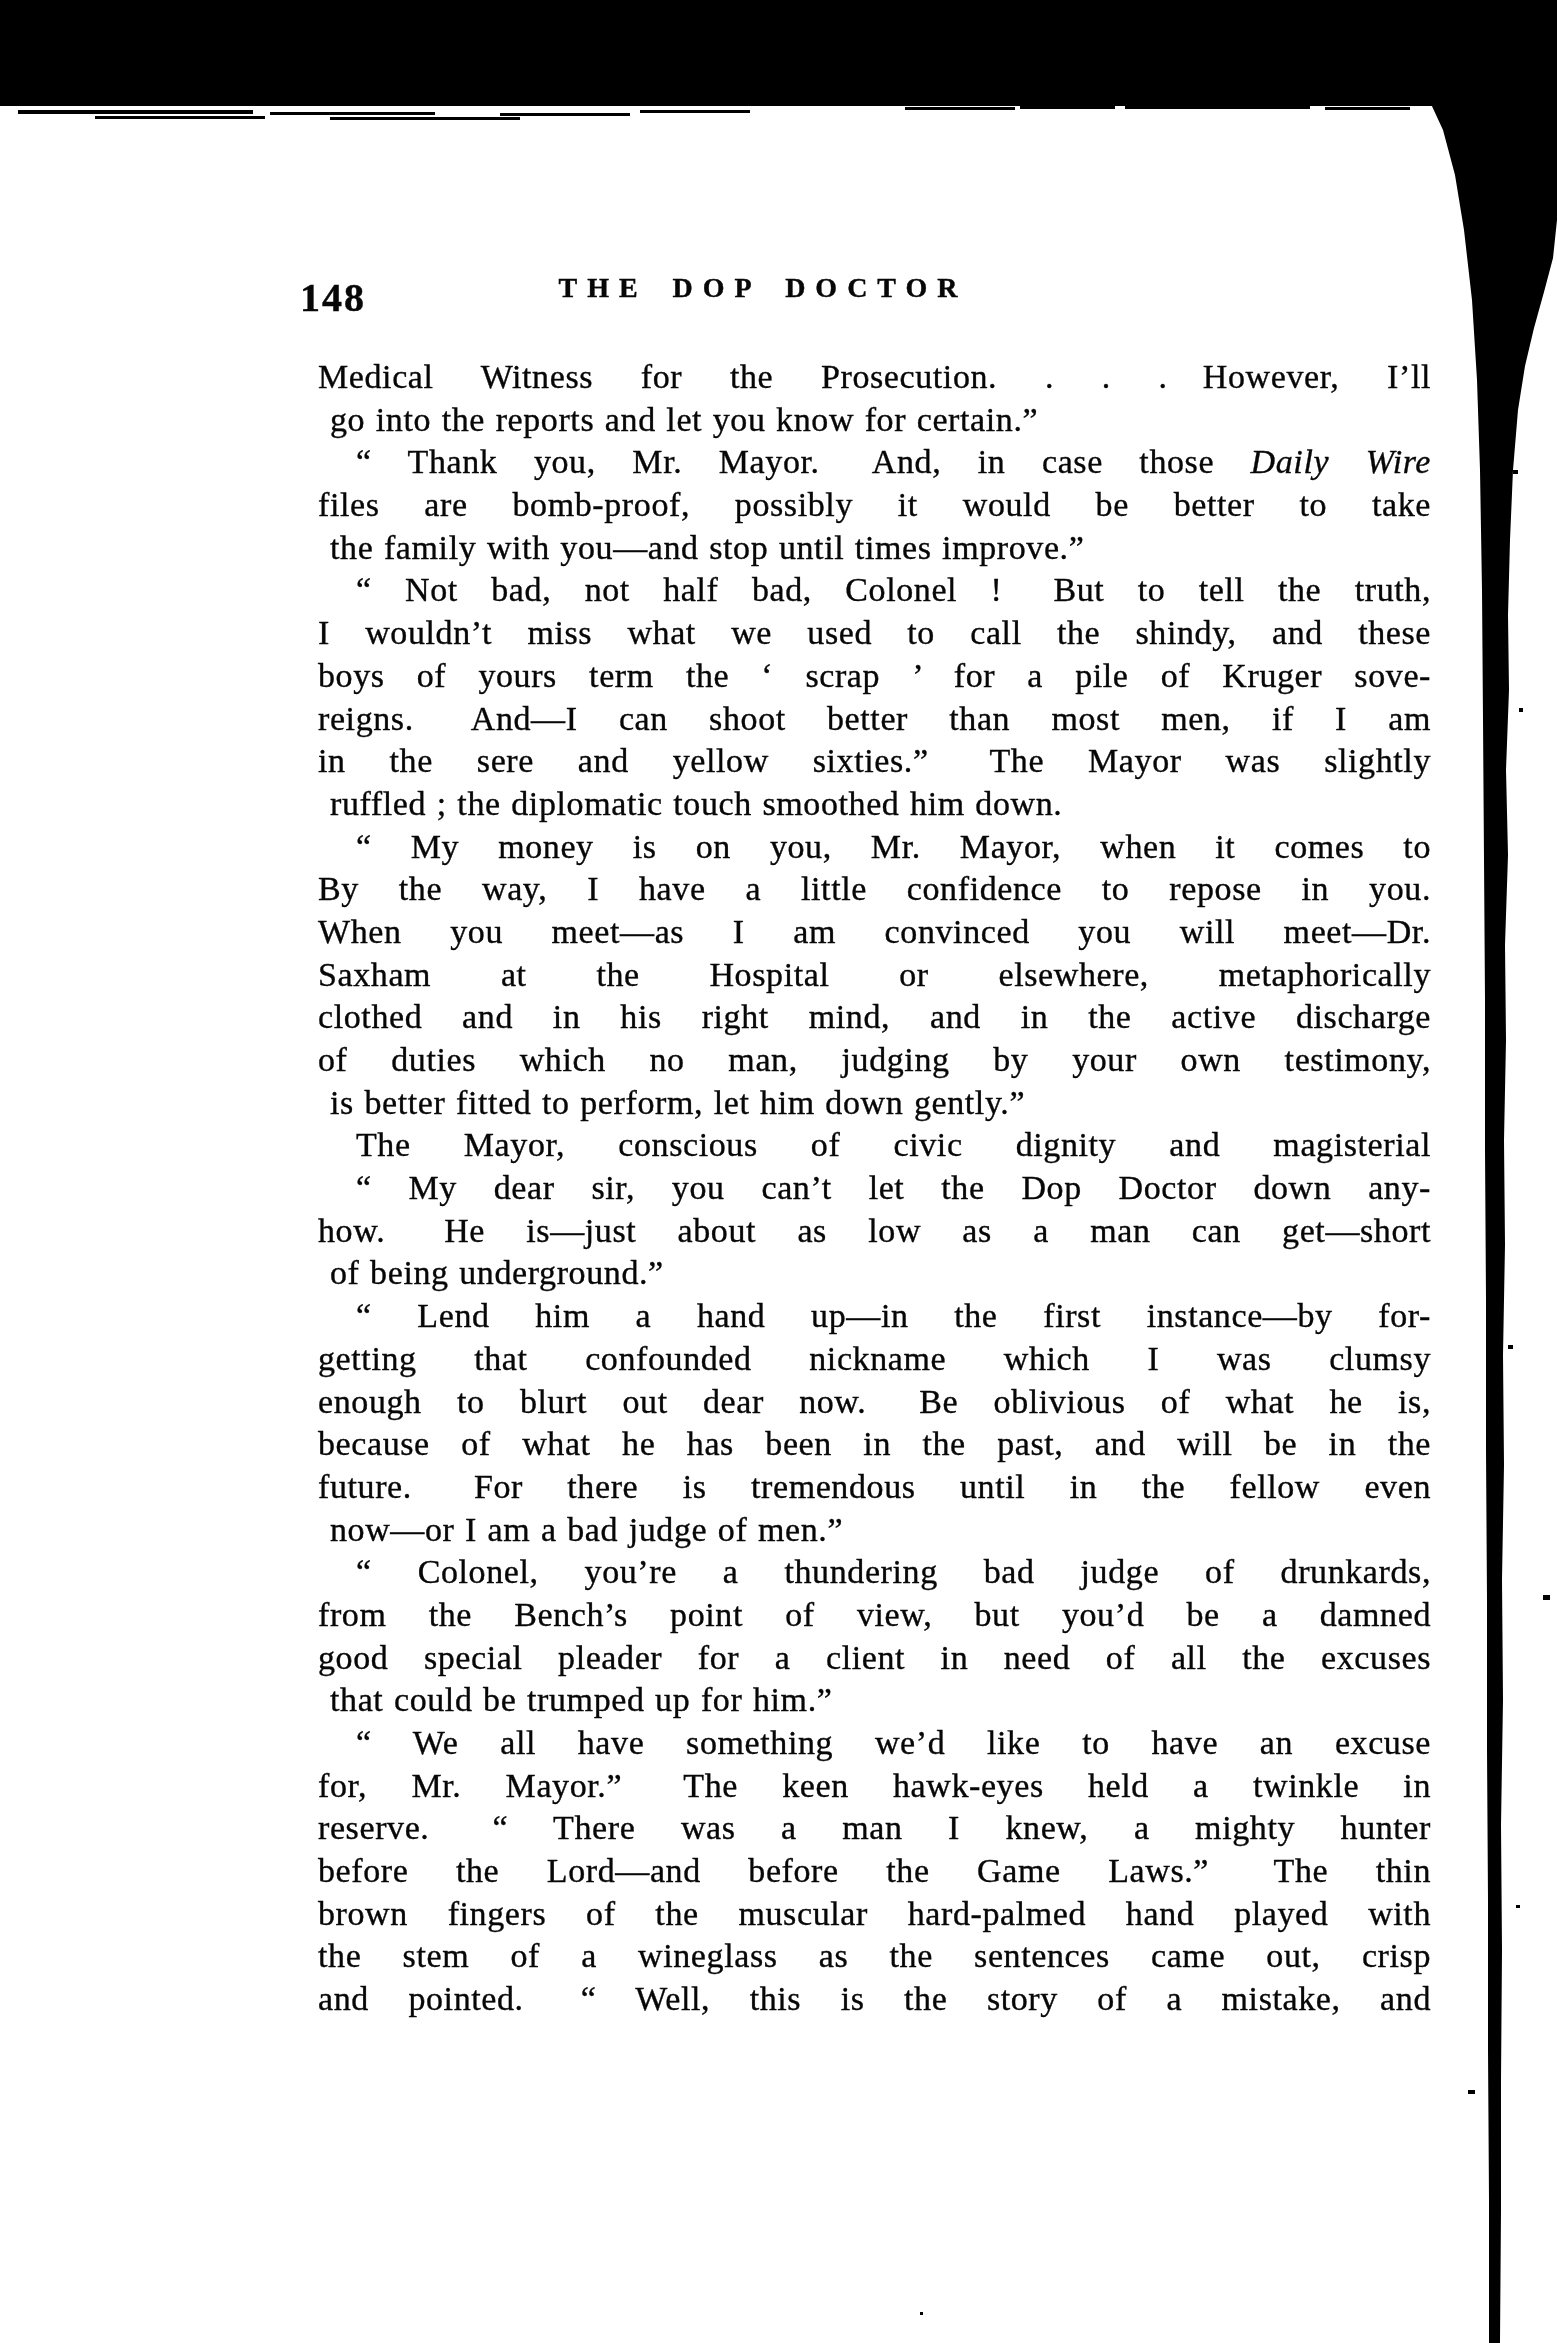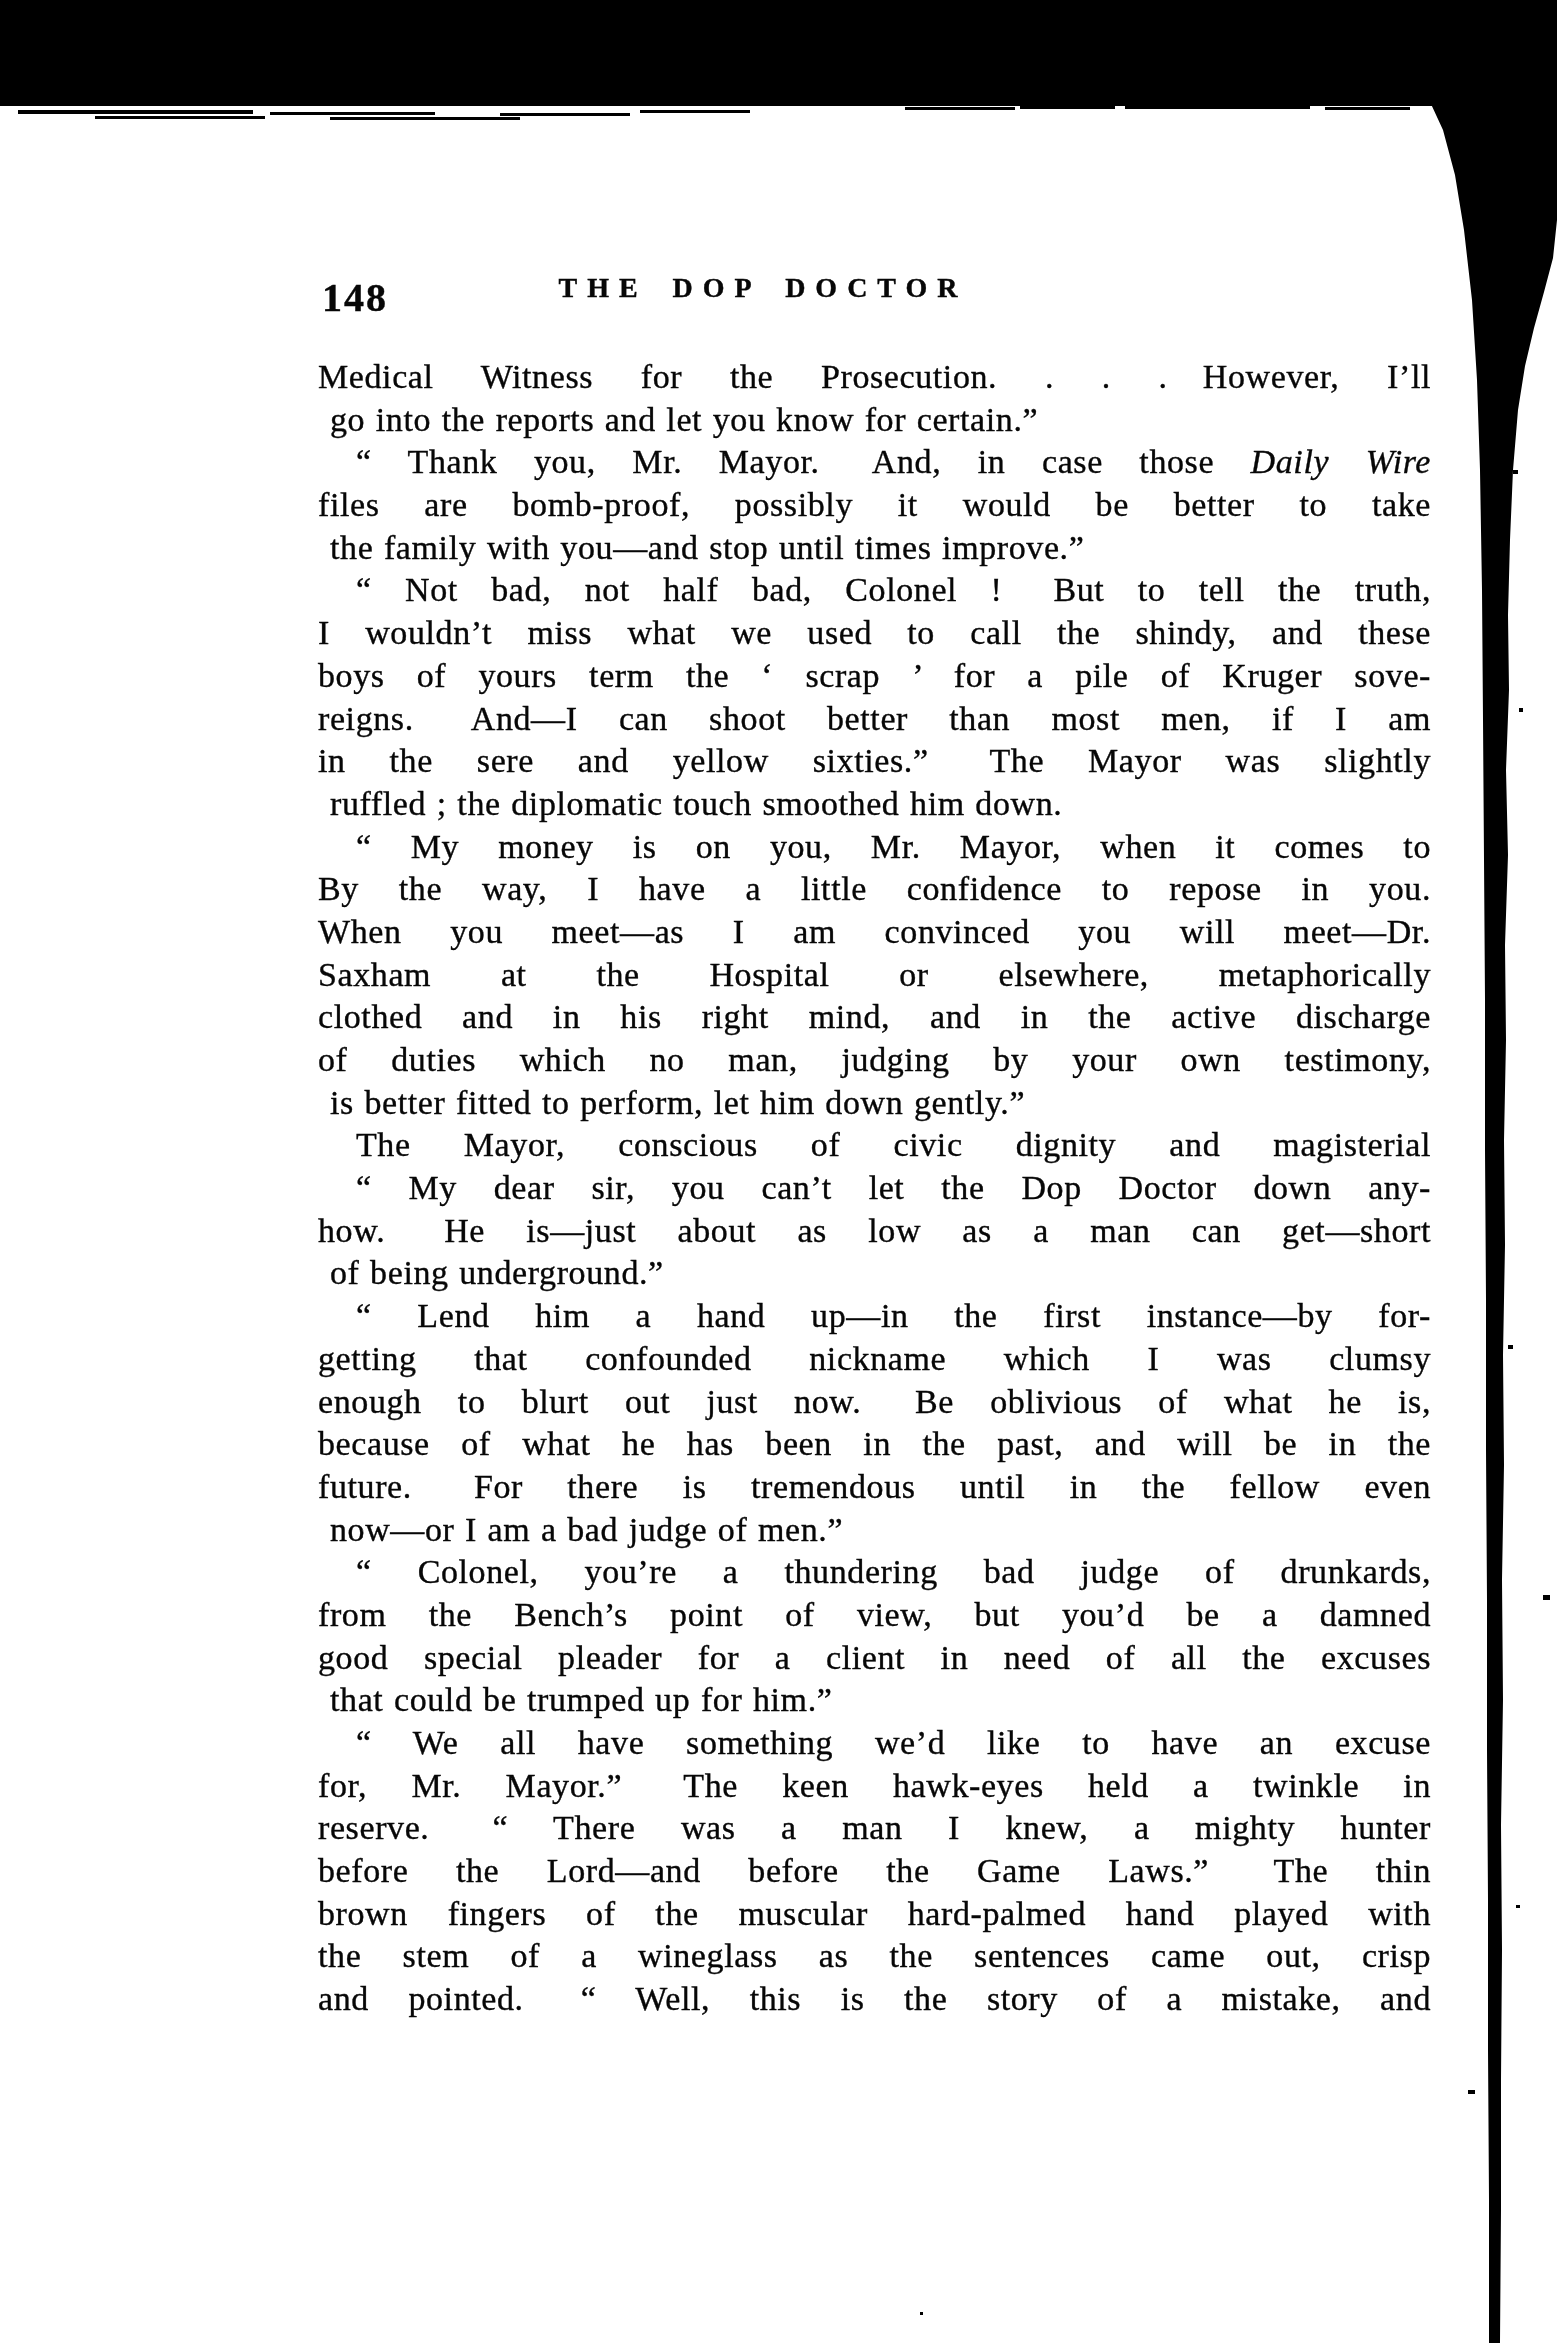--- a/index.html
+++ b/index.html
@@ -11,21 +11,21 @@
     font-family:"Liberation Serif", serif;
     color:#070707;
   }
   
   .topbar{position:absolute;left:0;top:0;width:1557px;height:106px;background:#000;}
   .streak{position:absolute;background:#000;}
   .speck{position:absolute;background:#000;}
   .band{position:absolute;left:1417px;top:0;width:140px;height:2343px;}
   
   .pageno{
-    position:absolute;left:322px;top:274px;
+    position:absolute;left:300px;top:274px;
     font-size:40px;font-weight:bold;letter-spacing:2px;
     -webkit-text-stroke:0.4px #070707;
   }
   .runtitle{
     position:absolute;left:763px;top:272px;transform:translateX(-50%);
     font-size:28px;font-weight:bold;letter-spacing:10px;word-spacing:8px;
     white-space:nowrap;
     -webkit-text-stroke:0.4px #070707;
   }
   
@@ -102,21 +102,21 @@
     <div class="line"><span>Saxham at the Hospital or elsewhere, metaphorically</span></div>
     <div class="line"><span>clothed and in his right mind, and in the active discharge</span></div>
     <div class="line"><span>of duties which no man, judging by your own testimony,</span></div>
     <div class="line endline"><span>is better fitted to perform, let him down gently.”</span></div>
     <div class="line indent"><span>The Mayor, conscious of civic dignity and magisterial</span></div>
     <div class="line indent"><span>“ My dear sir, you can’t let the Dop Doctor down any-</span></div>
     <div class="line"><span>how.  He is—just about as low as a man can get—short</span></div>
     <div class="line endline"><span>of being underground.”</span></div>
     <div class="line indent"><span>“ Lend him a hand up—in the first instance—by for-</span></div>
     <div class="line"><span>getting that confounded nickname which I was clumsy</span></div>
-    <div class="line"><span>enough to blurt out just now.  Be oblivious of what he is,</span></div>
+    <div class="line"><span>enough to blurt out dear now.  Be oblivious of what he is,</span></div>
     <div class="line"><span>because of what he has been in the past, and will be in the</span></div>
     <div class="line"><span>future.  For there is tremendous until in the fellow even</span></div>
     <div class="line endline"><span>now—or I am a bad judge of men.”</span></div>
     <div class="line indent"><span>“ Colonel, you’re a thundering bad judge of drunkards,</span></div>
     <div class="line"><span>from the Bench’s point of view, but you’d be a damned</span></div>
     <div class="line"><span>good special pleader for a client in need of all the excuses</span></div>
     <div class="line endline"><span>that could be trumped up for him.”</span></div>
     <div class="line indent"><span>“ We all have something we’d like to have an excuse</span></div>
     <div class="line"><span>for, Mr. Mayor.”  The keen hawk-eyes held a twinkle in</span></div>
     <div class="line"><span>reserve.  “ There was a man I knew, a mighty hunter</span></div>

